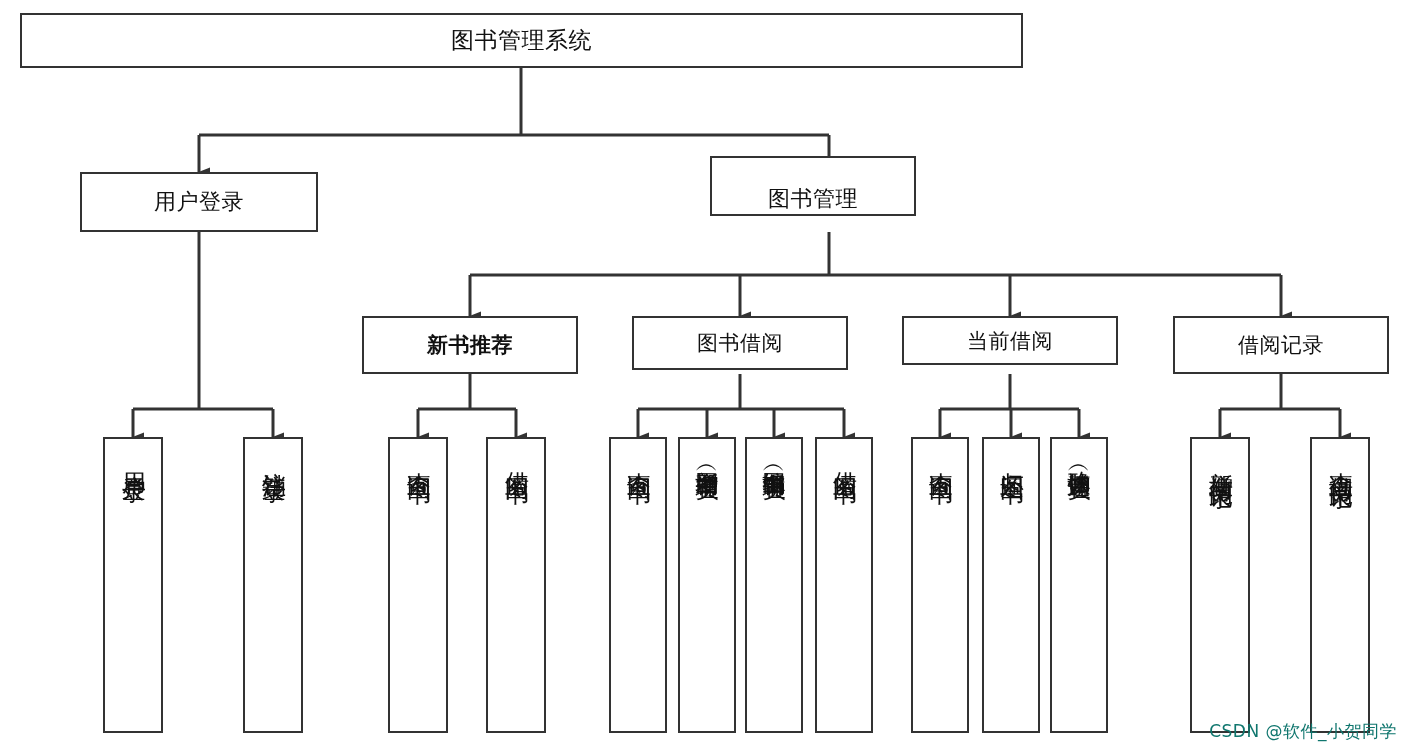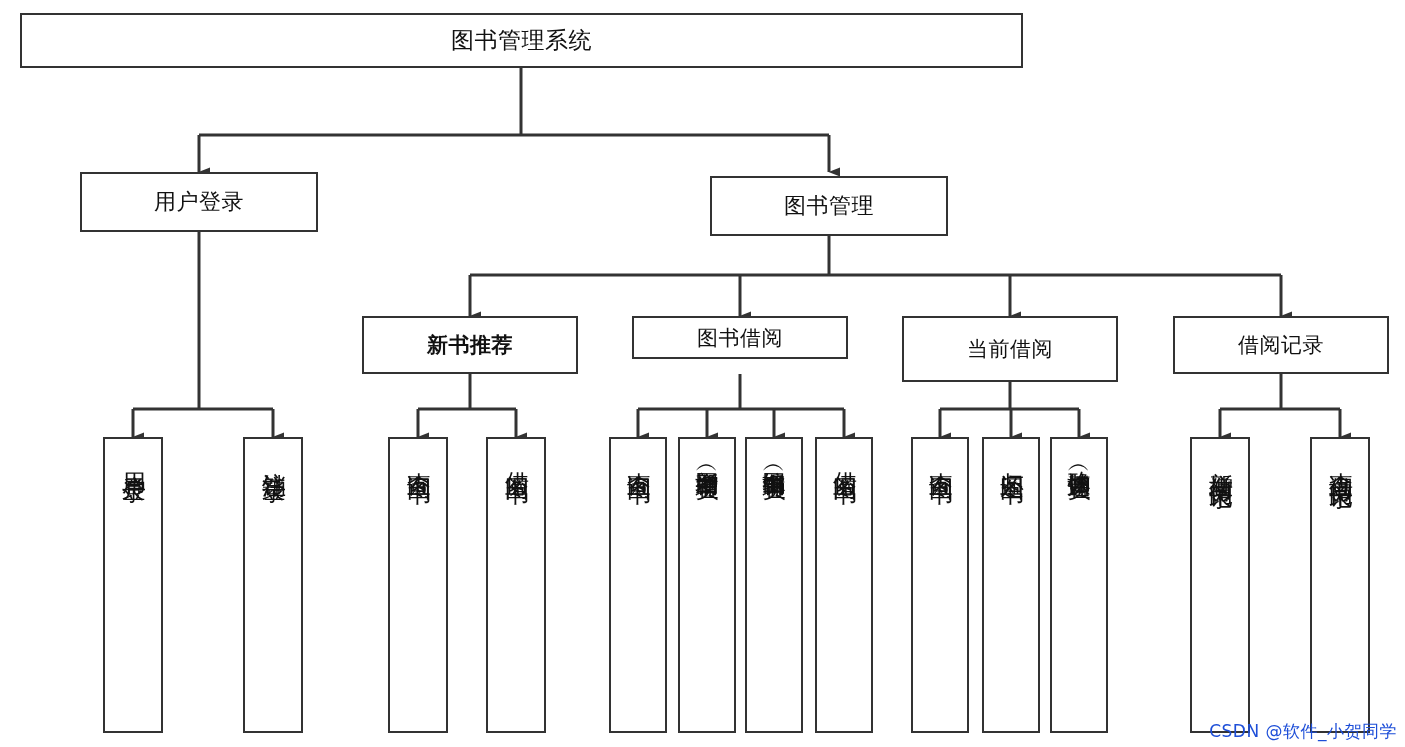--- a/index.html
+++ b/index.html
@@ -65,21 +65,21 @@
   }
   .node.leaf.long .node-label {
     font-size: 23px;
     letter-spacing: 1px;
   }
   #watermark {
     position: absolute;
     right: 8px;
     bottom: 4px;
     font-size: 17px;
-    color: #1d4ed8;
+    color: #0f766e;
     letter-spacing: 0.5px;
     white-space: nowrap;
     z-index: 5;
   }
 </style>
 </head>
 <body>
 
 <div id="diagram-canvas">
 
@@ -127,30 +127,30 @@
   </svg>
 
   <div class="node level-root" id="node-root" style="left: 20px; top: 13px; width: 1003px; height: 55px; text-align: center;">
     <span class="node-label">图书管理系统</span>
   </div>
 
   <div id="node-host">
       <div class="node level-2" style="left: 80px; top: 172px; width: 238px; height: 60px;">
         <span class="node-label">用户登录</span>
       </div>
-      <div class="node level-2" style="left: 710px; top: 176px; width: 238px; height: 60px;">
+      <div class="node level-2" style="left: 710px; top: 156px; width: 206px; height: 60px; align-items: flex-end;">
         <span class="node-label">图书管理</span>
       </div>
       <div class="node level-3" style="left: 362px; top: 316px; width: 216px; height: 58px; font-weight: bold;">
         <span class="node-label">新书推荐</span>
       </div>
-      <div class="node level-3" style="left: 632px; top: 316px; width: 216px; height: 43px;">
+      <div class="node level-3" style="left: 632px; top: 316px; width: 216px; height: 54px;">
         <span class="node-label">图书借阅</span>
       </div>
-      <div class="node level-3" style="left: 902px; top: 316px; width: 216px; height: 66px;">
+      <div class="node level-3" style="left: 902px; top: 316px; width: 216px; height: 49px;">
         <span class="node-label">当前借阅</span>
       </div>
       <div class="node level-3" style="left: 1173px; top: 316px; width: 216px; height: 58px; font-family: Liberation Mono, monospace;">
         <span class="node-label">借阅记录</span>
       </div>
       <div class="node level-leaf leaf" style="left: 103px; top: 437px; width: 60px; height: 296px;">
         <span class="node-label">用户登录</span>
       </div>
       <div class="node level-leaf leaf" style="left: 243px; top: 437px; width: 60px; height: 296px;">
         <span class="node-label">注销登录</span>

